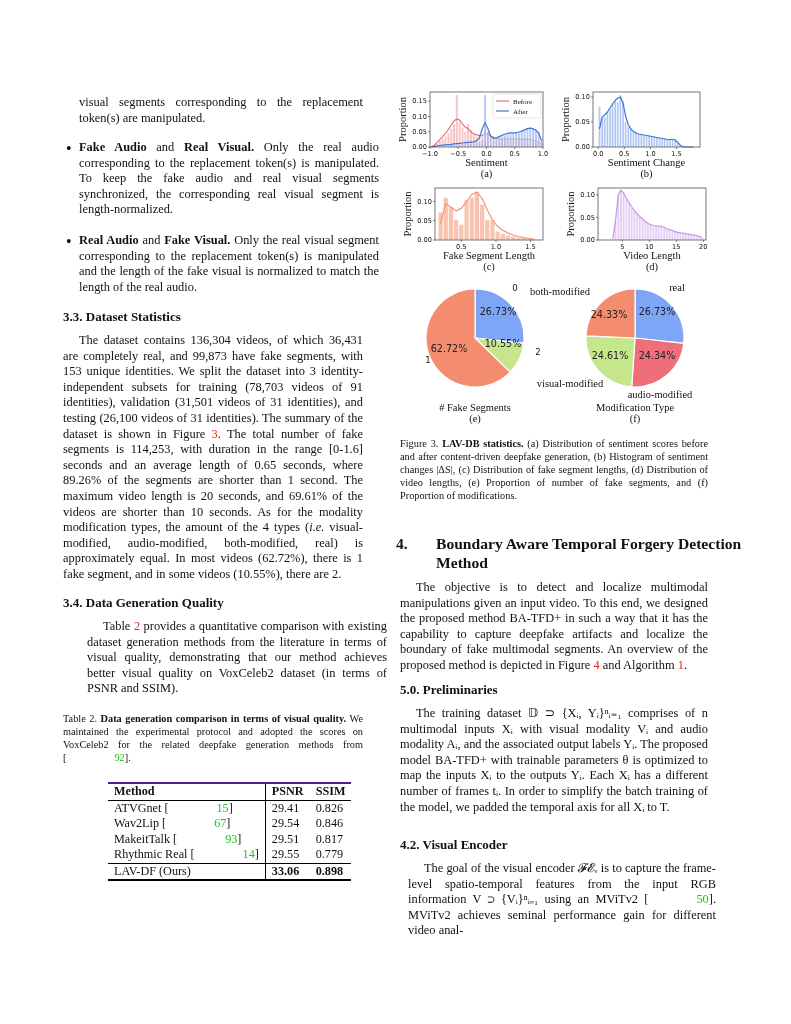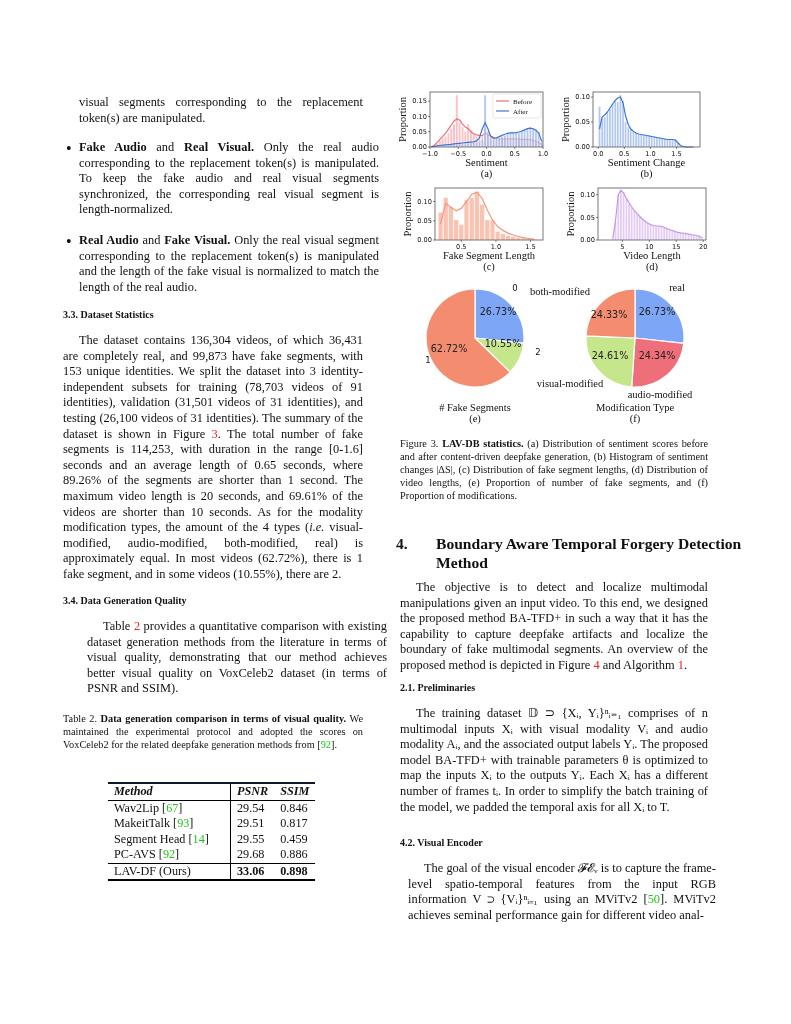--- a/index.html
+++ b/index.html
@@ -5,32 +5,32 @@
   html, body { margin: 0; padding: 0; background: #fff; }
   body { width: 791px; height: 1024px; position: relative; overflow: hidden;
          font-family: "Liberation Serif", serif; color: #111; }
   .col { position: absolute; top: 0; }
   .left { left: 63px; width: 300px; }
   .right { left: 400px; width: 308px; }
   p.body { margin: 0; font-size: 12.4px; line-height: 15.6px; text-align: justify; }
   p.indent { text-indent: 16px; }
   .bullet { position: relative; padding-left: 16px; }
   .bullet .dot { position: absolute; left: 3px; top: 0; }
-  h3 { font-size: 10px; font-weight: bold; margin: 0; }
+  h3 { font-size: 13px; font-weight: bold; margin: 0; }
   h2 { font-size: 15.6px; font-weight: bold; margin: 0; line-height: 19px; }
   .h2-num { display: inline-block; width: 20px; }
   .ref-red { color: #e8221c; }
-  .ref-green { color: #22c41a; }
+  .ref-green { color: #22c41a; padding-left: 48px; }
   .caption { font-size: 10.3px; line-height: 13px; text-align: justify; margin: 0; }
   table.t2 { border-collapse: collapse; font-size: 12.2px; position: absolute; }
   table.t2 th, table.t2 td { padding: 0 6px; line-height: 15.5px; white-space: nowrap; }
   table.t2 th { text-align: left; font-weight: bold; }
   table.t2 .num { text-align: left; }
   table.t2 .sep { border-right: 1px solid #000; }
-  table.t2 thead tr { border-top: 2px solid #0f172a; border-bottom: 1px solid #000; font-style: italic; }
+  table.t2 thead tr { border-top: 2px solid #4c1d95; border-bottom: 1px solid #000; }
   table.t2 tr.ours { border-top: 1px solid #000; border-bottom: 2px solid #000; }
   svg text { font-family: "DejaVu Sans", sans-serif; }
   .serif-txt { font-family: "Liberation Serif", serif !important; }
   .abs { position: absolute; }
 </style>
 </head>
 <body>
 
 <div class="col left">
   <div class="abs" style="top:95px; left:16px; width:284px;">
@@ -67,39 +67,39 @@
 
   <table class="t2" style="top:782px; left:45px;">
     <thead>
       <tr>
         <th class="sep" style="width:110px;">Method</th>
         <th class="num">PSNR</th>
         <th class="num">SSIM</th>
       </tr>
     </thead>
     <tbody id="t2-body">
+        <tr>
+          <td class="sep"><span>ATVGnet</span> [<a class="ref-green">15</a>]</td>
+          <td class="num">29.41</td>
+          <td class="num">0.826</td>
+        </tr>
         <tr>
           <td class="sep"><span>Wav2Lip</span> [<a class="ref-green">67</a>]</td>
           <td class="num">29.54</td>
           <td class="num">0.846</td>
         </tr>
         <tr>
           <td class="sep"><span>MakeitTalk</span> [<a class="ref-green">93</a>]</td>
           <td class="num">29.51</td>
           <td class="num">0.817</td>
         </tr>
         <tr>
-          <td class="sep"><span>Segment Head</span> [<a class="ref-green">14</a>]</td>
+          <td class="sep"><span>Rhythmic Real</span> [<a class="ref-green">14</a>]</td>
           <td class="num">29.55</td>
-          <td class="num">0.459</td>
-        </tr>
-        <tr>
-          <td class="sep"><span>PC-AVS</span> [<a class="ref-green">92</a>]</td>
-          <td class="num">29.68</td>
-          <td class="num">0.886</td>
+          <td class="num">0.779</td>
         </tr>
       </tbody>
     <tbody>
       <tr class="ours">
         <td class="sep">LAV-DF (Ours)</td>
         <td class="num"><b>33.06</b></td>
         <td class="num"><b>0.898</b></td>
       </tr>
     </tbody>
   </table>
@@ -403,21 +403,21 @@
   <div class="abs" style="top:437px; left:0; width:308px;">
     <p class="caption"><span>Figure 3.</span> <b>LAV-DB statistics.</b><span> (a) Distribution of sentiment scores before and after content-driven deepfake generation, (b) Histogram of sentiment changes |ΔS|, (c) Distribution of fake segment lengths, (d) Distribution of video lengths, (e) Proportion of number of fake segments, and (f) Proportion of modifications.</span></p>
   </div>
 
   <h2 class="abs" style="top:534px; left:16px; width:308px; padding-left:20px; text-indent:-20px;"><span class="h2-num">4.</span><span>Boundary Aware Temporal Forgery Detection Method</span></h2>
 
   <div class="abs" style="top:580px; left:0; width:308px;">
     <p class="body indent"><span>The objective is to detect and localize multimodal manipulations given an input video. To this end, we designed the proposed method BA-TFD+ in such a way that it has the capability to capture deepfake artifacts and localize the boundary of fake multimodal segments. An overview of the proposed method is depicted in Figure </span><a class="ref-red">4</a><span> and Algorithm </span><a class="ref-red">1</a><span>.</span></p>
   </div>
 
-  <h3 class="abs" style="top:682px; left:0;">2.1. Preliminaries</h3>
+  <h3 class="abs" style="top:682px; left:0;">5.0. Preliminaries</h3>
   <div class="abs" style="top:706px; left:0; width:308px;">
     <p class="body indent">The training dataset 𝔻 ⊃ {Xᵢ, Yᵢ}ⁿᵢ₌₁ comprises of n multimodal inputs Xᵢ with visual modality Vᵢ and audio modality Aᵢ, and the associated output labels Yᵢ. The proposed model BA-TFD+ with trainable parameters θ is optimized to map the inputs Xᵢ to the outputs Yᵢ. Each Xᵢ has a different number of frames tᵢ. In order to simplify the batch training of the model, we padded the temporal axis for all Xᵢ to T.</p>
   </div>
 
   <h3 class="abs" style="top:837px; left:0;">4.2. Visual Encoder</h3>
   <div class="abs" style="top:861px; left:8px; width:308px;">
     <p class="body indent"><span>The goal of the visual encoder 𝓕𝓔ᵥ is to capture the frame-level spatio-temporal features from the input RGB information V ⊃ {Vᵢ}ⁿᵢ₌₁ using an MViTv2 [</span><a class="ref-green">50</a><span>]. MViTv2 achieves seminal performance gain for different video anal-</span></p>
   </div>
 </div>
 

